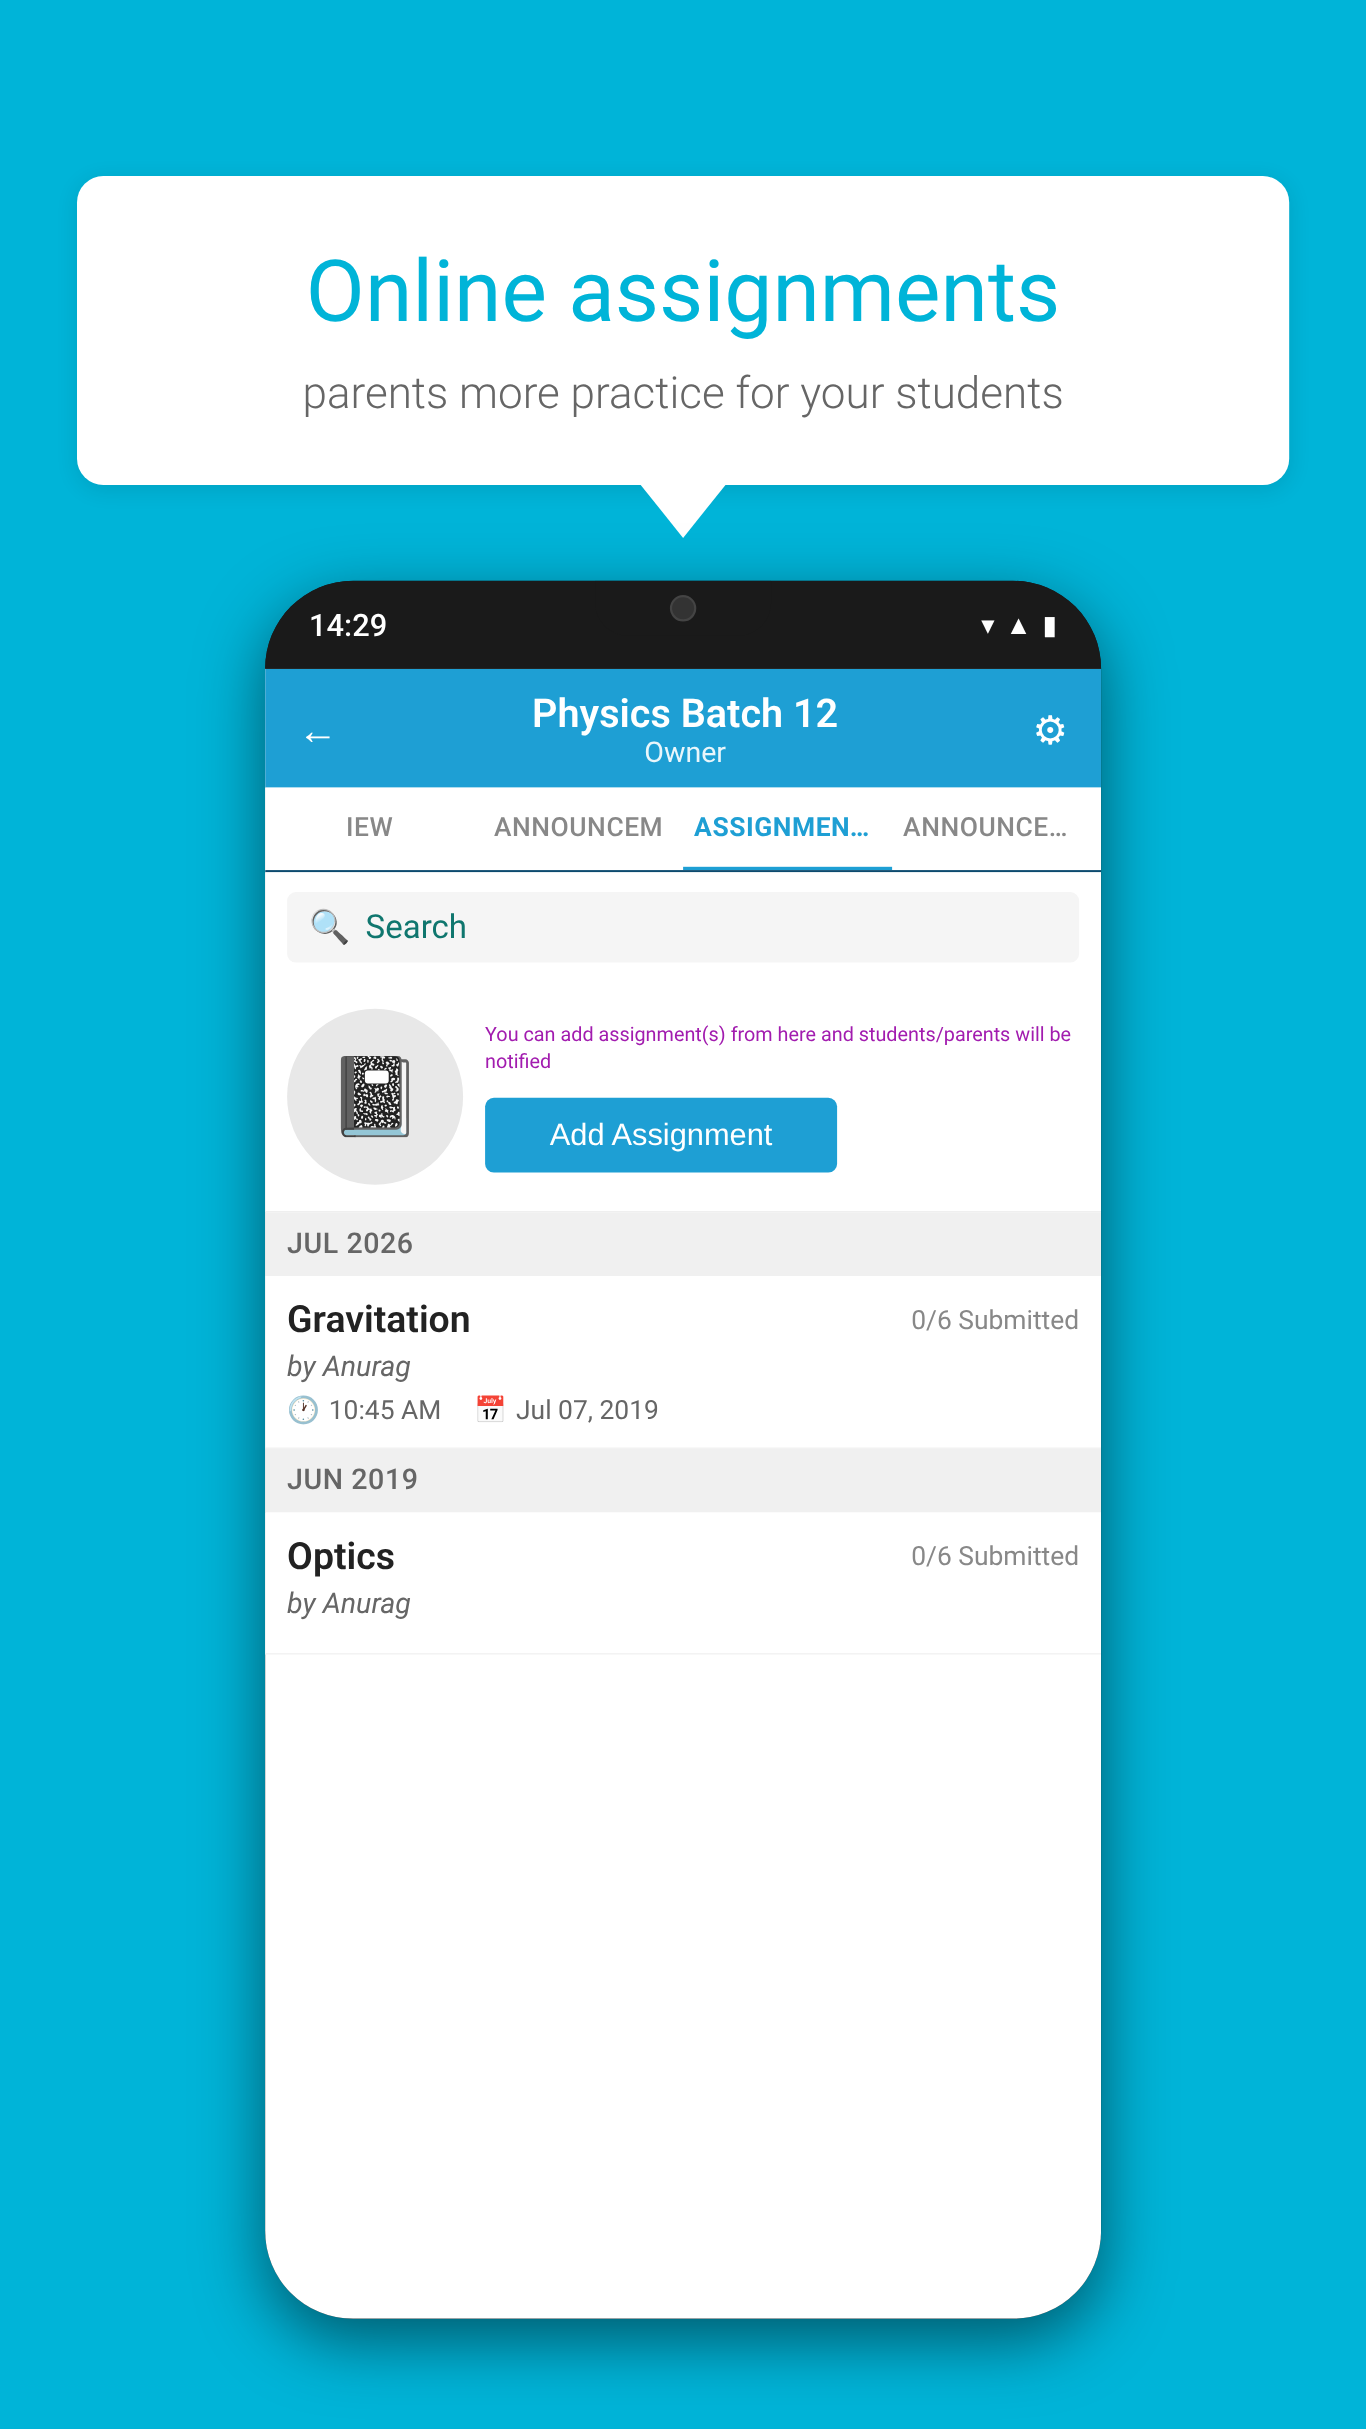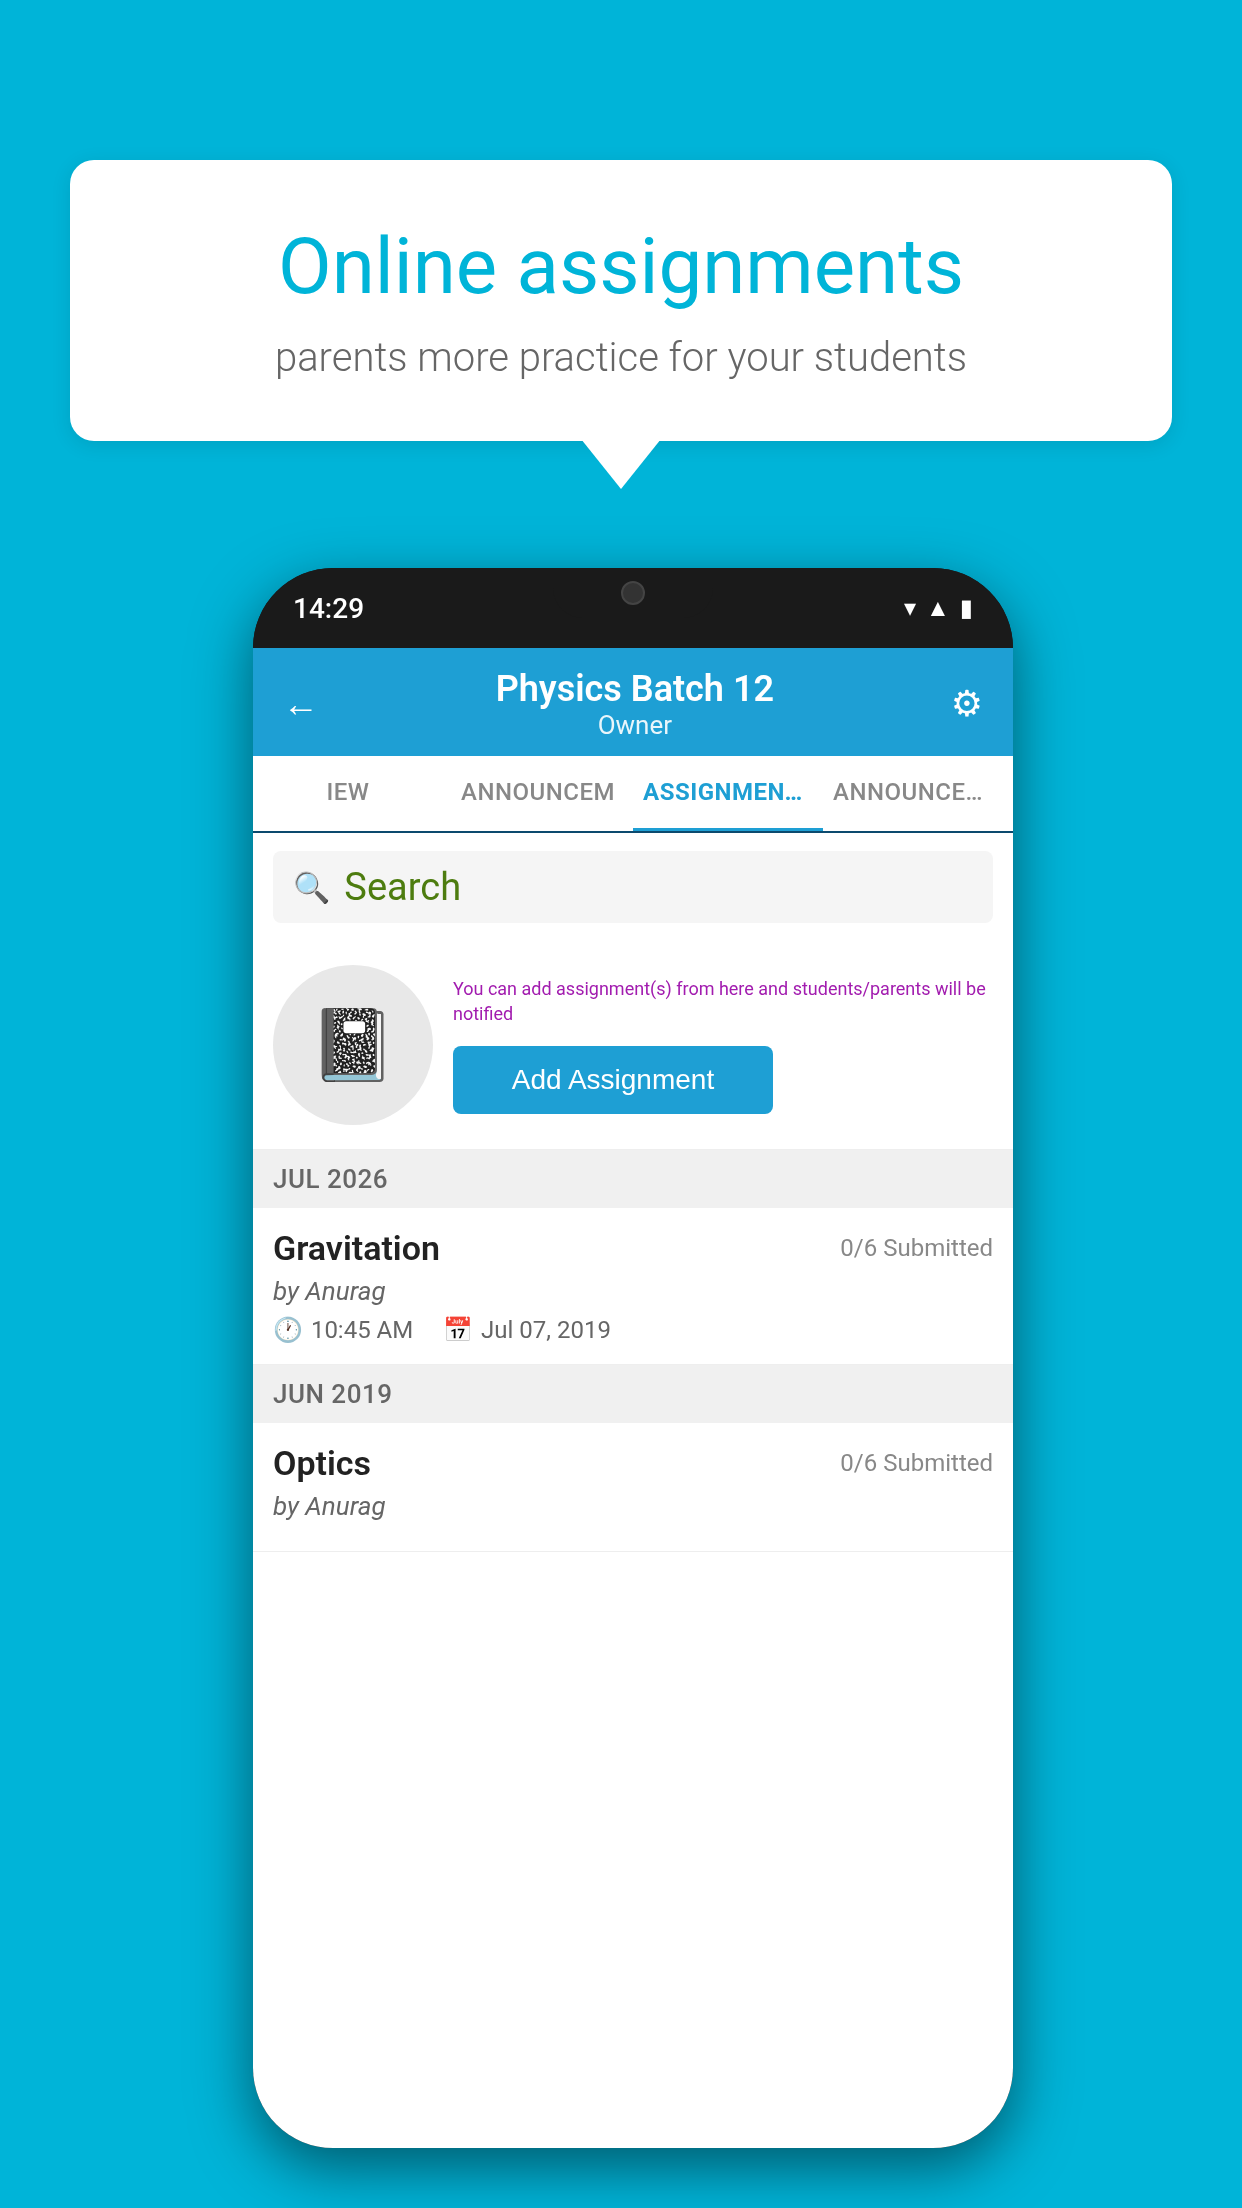--- a/index.html
+++ b/index.html
@@ -45,30 +45,29 @@
     }
     .speech-bubble-subtitle {
       font-size: 40px;
       color: #666;
       font-weight: 300;
     }
 
     
     .phone {
       position: absolute;
-      top: 568px;
+      top: 528px;
       left: 50%;
       transform: translateX(-50%);
       width: 760px;
       height: 1580px;
       background: #1a1a1a;
       border-radius: 80px;
       box-shadow: 0 20px 60px rgba(0,0,0,0.5);
       overflow: hidden;
-      margin-left: 12px;
     }
 
     
     .phone-top-bar {
       width: 100%;
       height: 80px;
       background: #1a1a1a;
       position: relative;
       display: flex;
       align-items: center;
@@ -188,22 +187,22 @@
       background: #f5f5f5;
       border-radius: 8px;
       padding: 14px 20px;
       gap: 14px;
     }
     .search-icon {
       color: #aaa;
       font-size: 30px;
     }
     .search-text {
-      color: #4d7c0f;
-      font-size: 38px;
+      color: #0f766e;
+      font-size: 30px;
     }
 
     
     .promo-card {
       display: flex;
       align-items: center;
       padding: 24px 20px;
       background: white;
       border-bottom: 1px solid #eee;
       gap: 20px;

